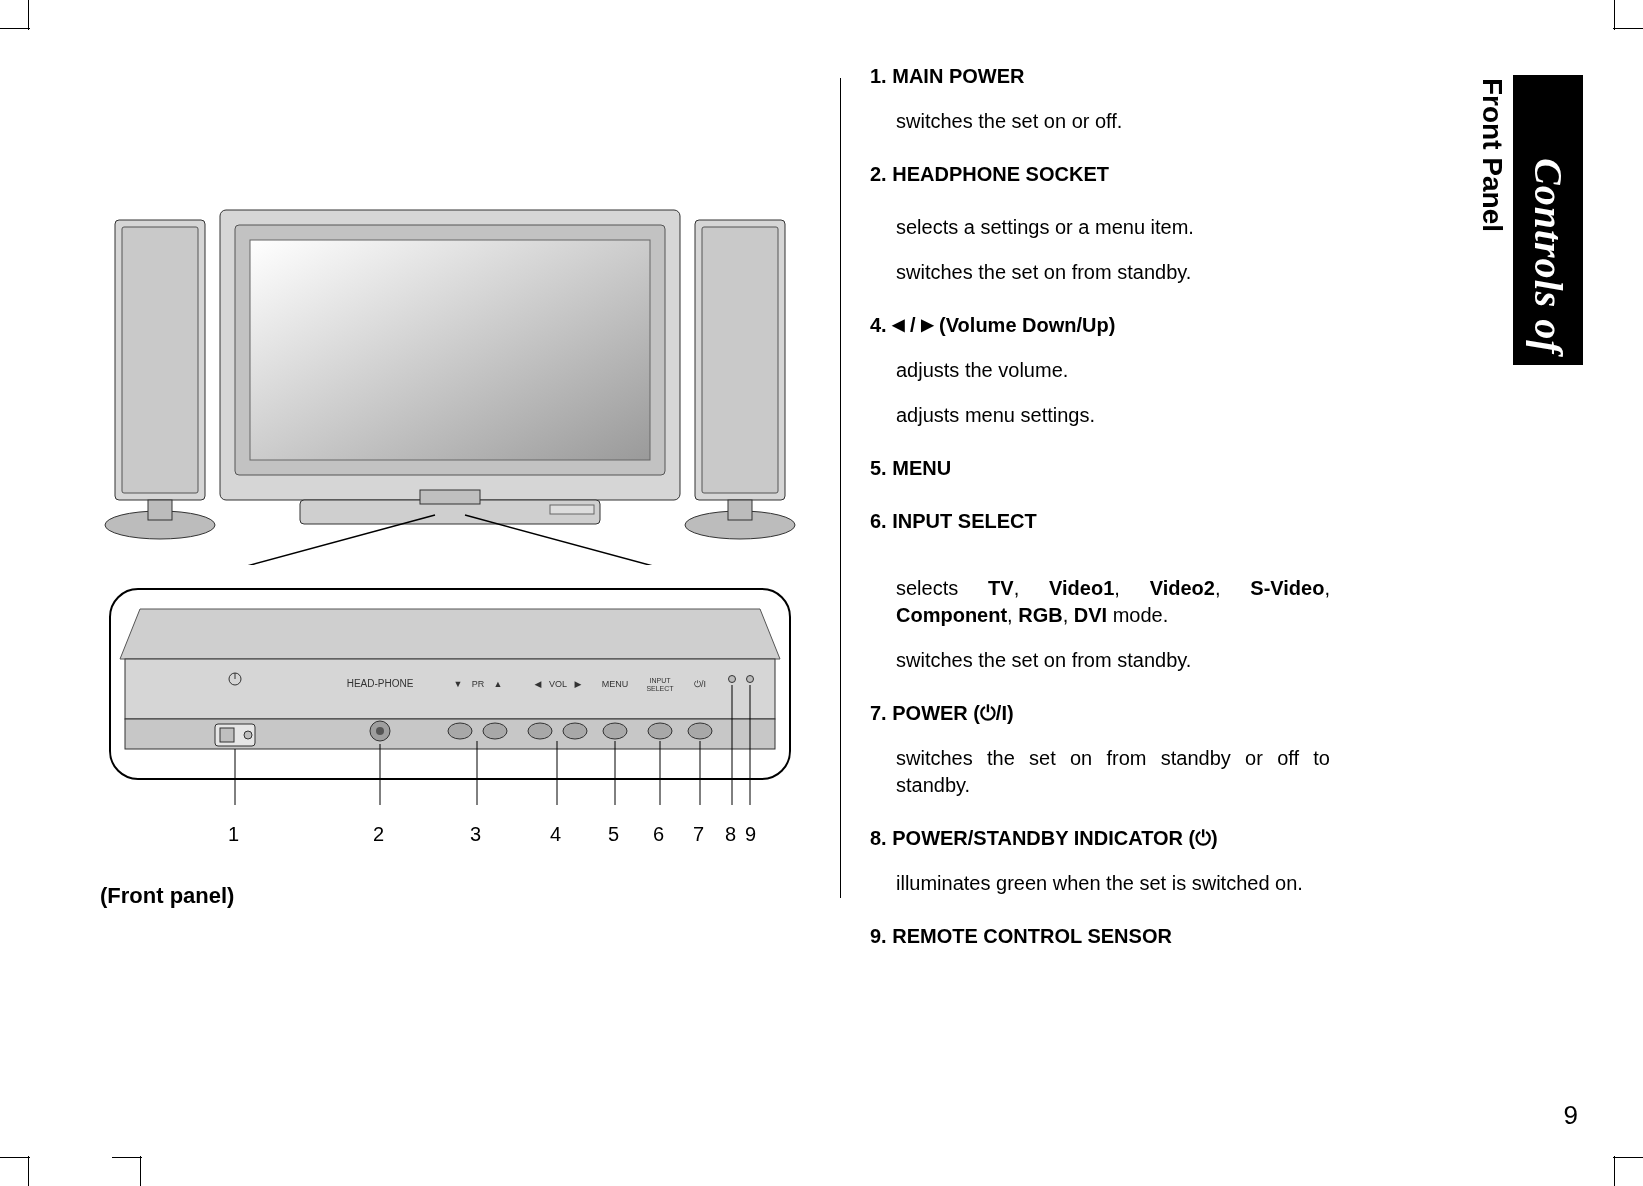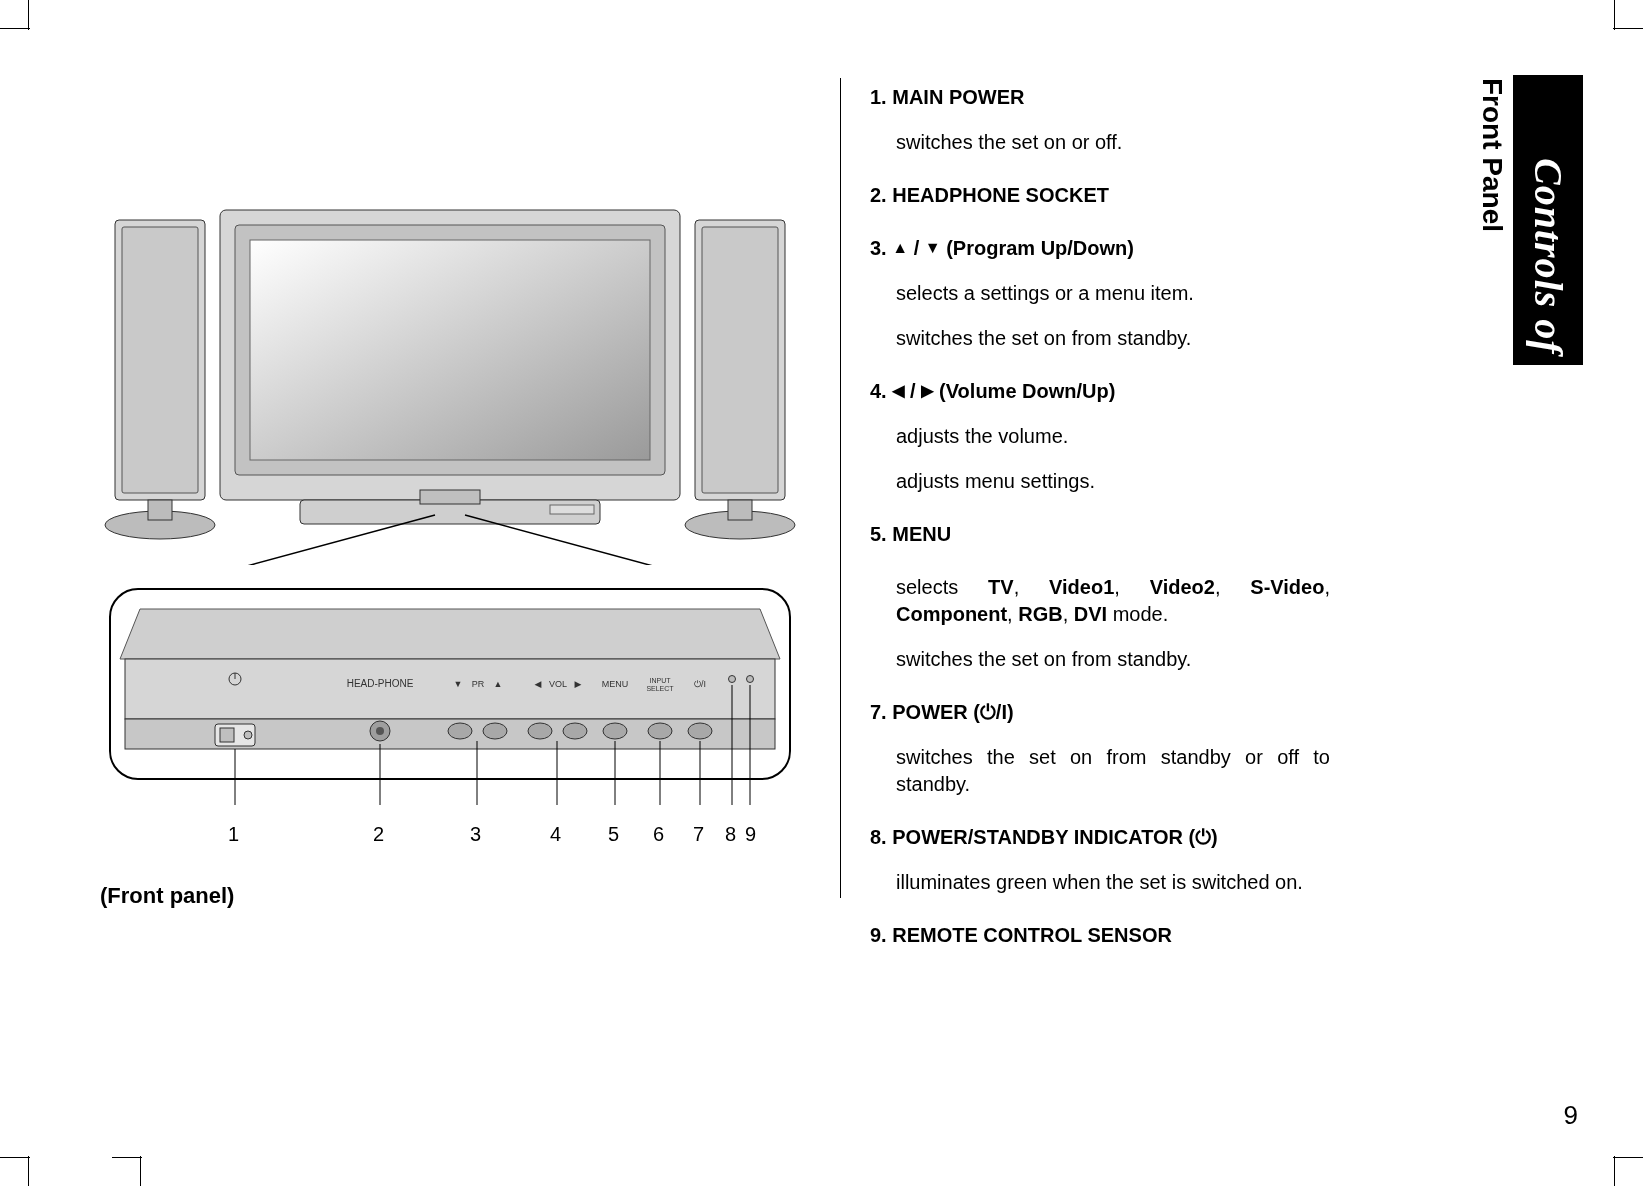--- a/index.html
+++ b/index.html
@@ -83,29 +83,29 @@
     text-align: left;
     font-weight: bold;
     font-size: 22px;
     margin-top: 30px;
   }
 
   
   .desc {
     position: absolute;
     left: 870px;
-    top: 84px;
+    top: 63px;
     width: 460px;
     font-size: 20px;
     line-height: 1.35;
   }
   .item { margin-bottom: 26px; }
   .item .head { font-weight: bold; }
   .item .body { padding-left: 26px; margin-top: 18px; }
-  .selects-line { padding-left: 26px; text-align: justify; }
+  .selects-line { padding-left: 26px; text-align: justify; margin-top: 40px; }
   .b { font-weight: bold; font-family: "Arial Black", Arial, sans-serif; }
   .tri { font-size: 16px; display: inline-block; transform: translateY(-2px); }
 
   .justify { text-align: justify; }
 </style>
 </head>
 <body>
 
 <div class="page">
 
@@ -236,36 +236,36 @@
     <div class="item">
       <div class="head"><span>1.</span> <span>MAIN POWER</span></div>
       <div class="body">switches the set on or off.</div>
     </div>
 
     <div class="item">
       <div class="head"><span>2.</span> <span>HEADPHONE SOCKET</span></div>
     </div>
 
     <div class="item">
-      <div class="head"><span>3.</span> <span class="tri">▲</span> / <span class="tri">▼</span><span> (Program Up/Down)</span></div>
       <div class="body">selects a settings or a menu item.</div>
       <div class="body">switches the set on from standby.</div>
     </div>
 
     <div class="item">
       <div class="head"><span>4.</span> <span class="tri">◀</span> / <span class="tri">▶</span><span> (Volume Down/Up)</span></div>
       <div class="body">adjusts the volume.</div>
       <div class="body">adjusts menu settings.</div>
     </div>
 
     <div class="item">
       <div class="head"><span>5.</span> <span>MENU</span></div>
     </div>
 
     <div class="item">
+      <div class="head"><span>6.</span> <span>INPUT SELECT</span></div>
       <div class="selects-line">
         <span>selects </span><span class="b">TV</span><span>, </span><span class="b">Video1</span><span>, </span><span class="b">Video2</span><span>, </span><span class="b">S-Video</span><span>, </span><span class="b">Component</span><span>, </span><span class="b">RGB</span><span>, </span><span class="b">DVI</span><span> mode.</span>
       </div>
       <div class="body">switches the set on from standby.</div>
     </div>
 
     <div class="item">
       <div class="head"><span>7.</span> <span>POWER (⏻/I)</span></div>
       <div class="body justify">switches the set on from standby or off to standby.</div>
     </div>

